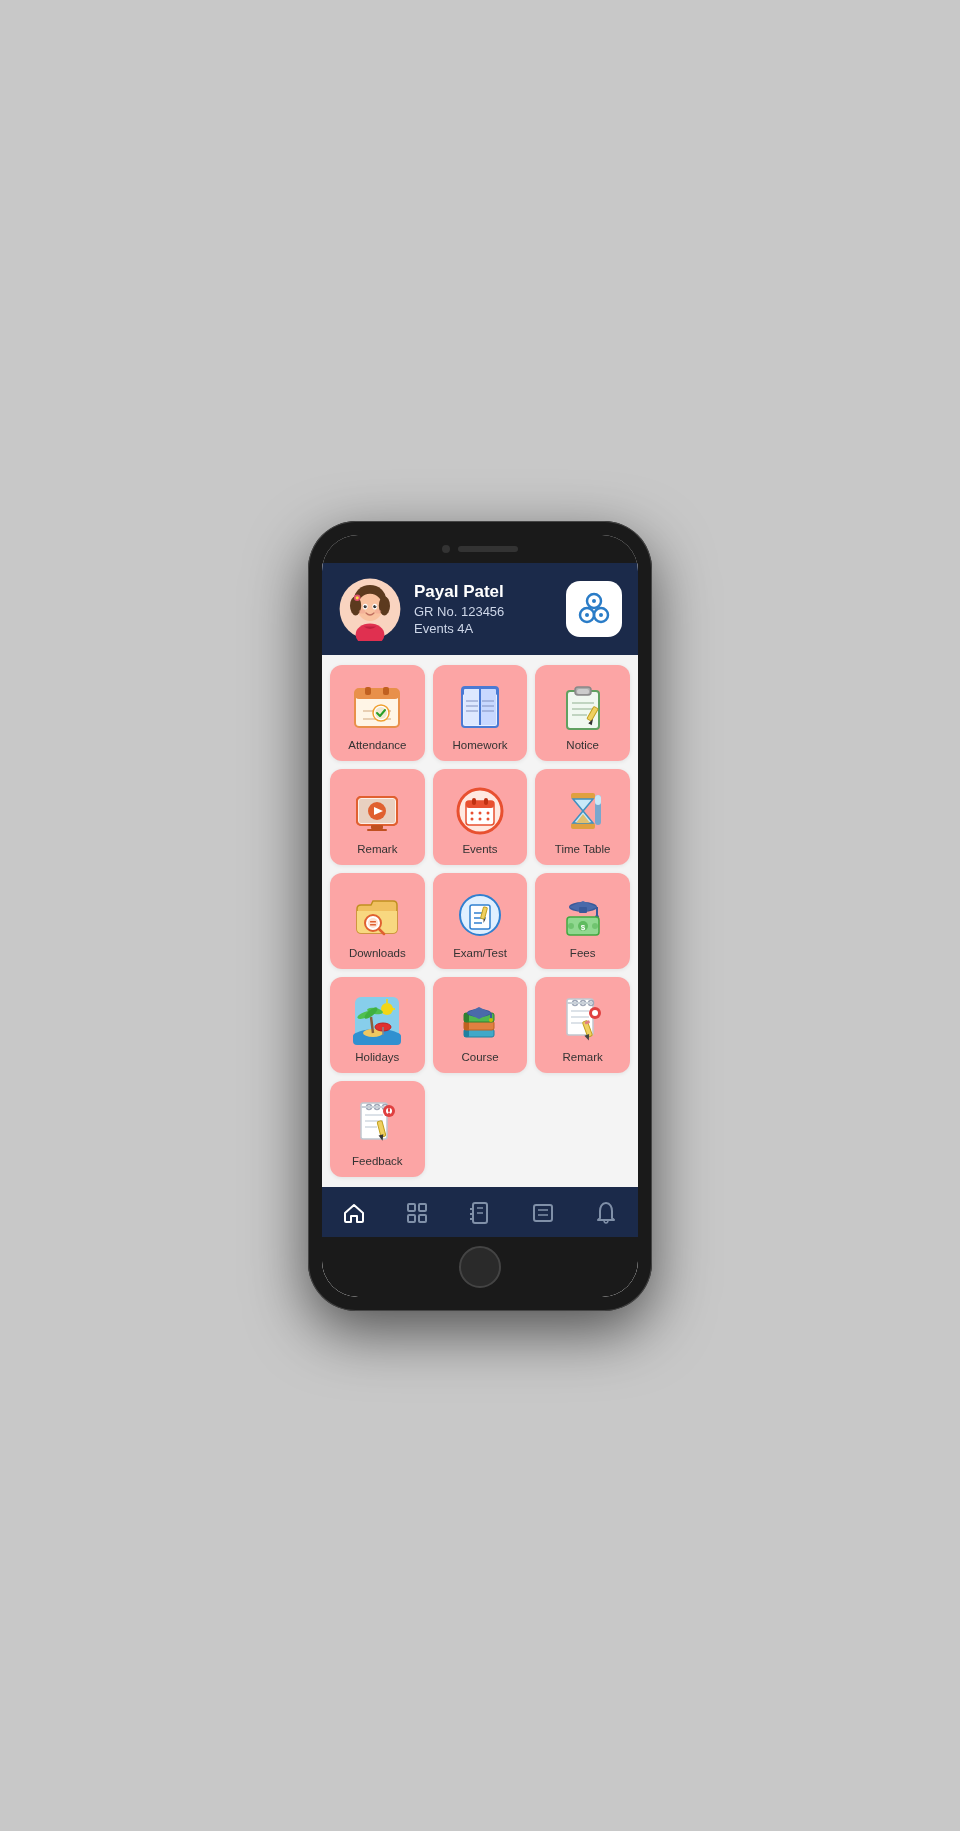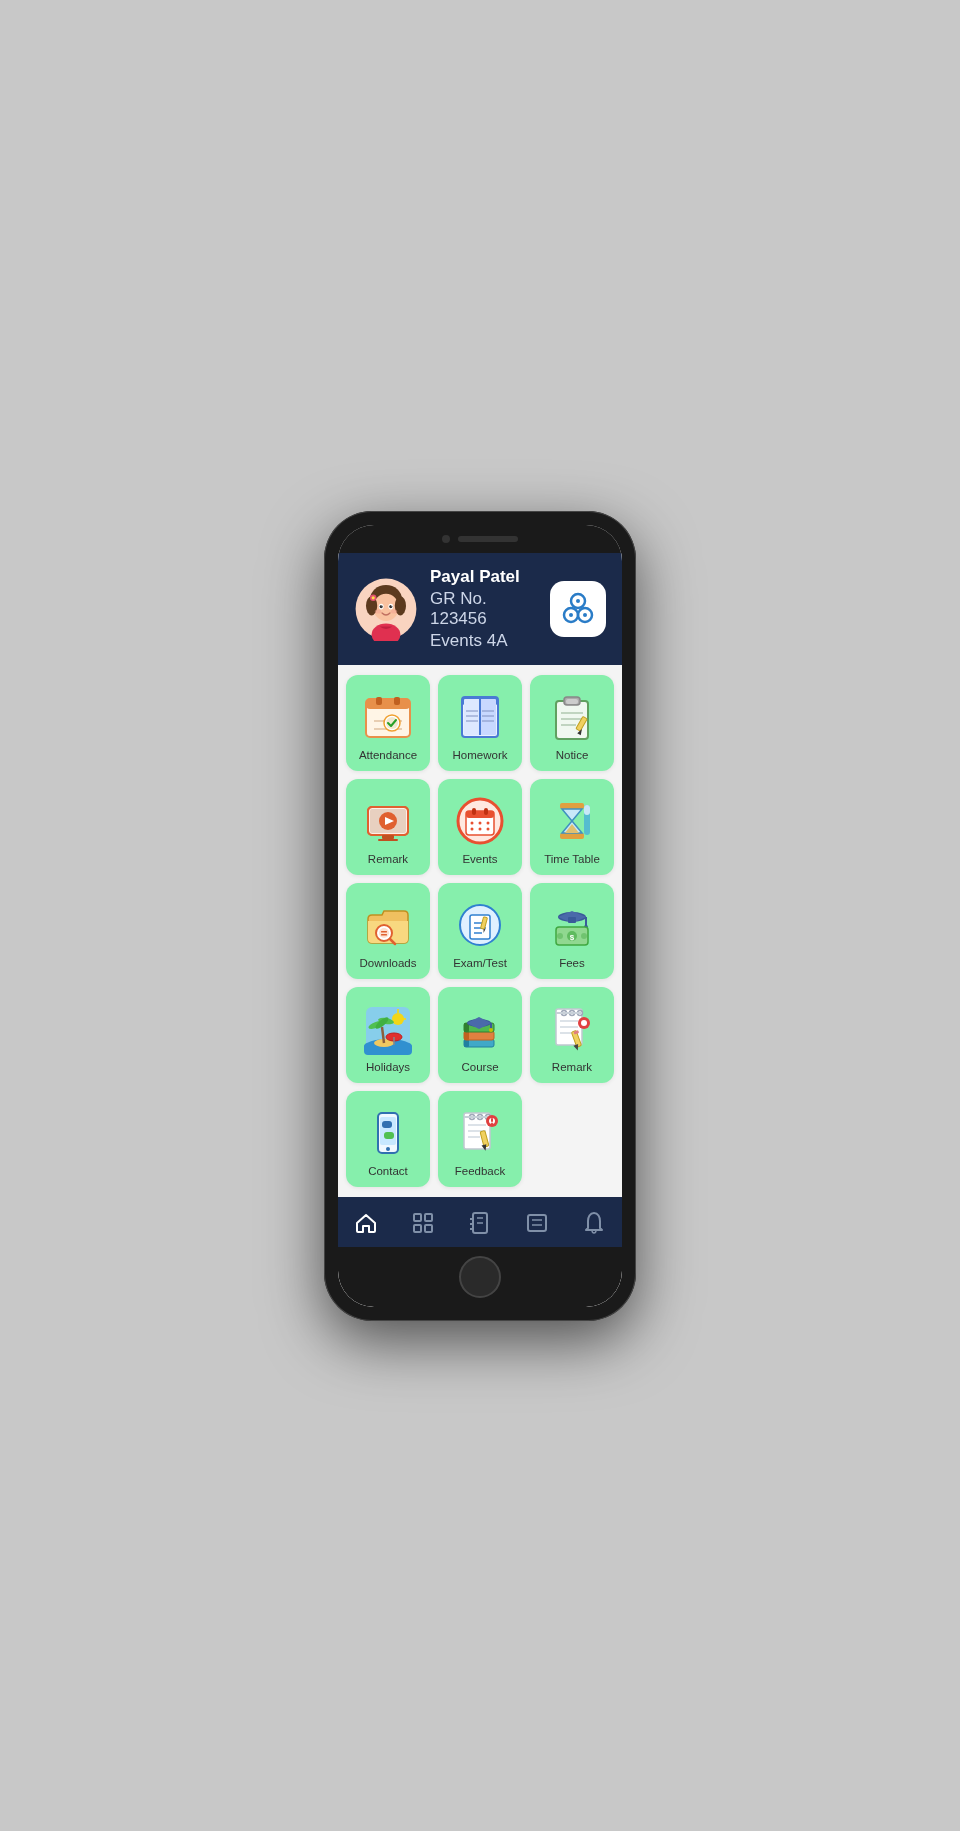--- a/index.html
+++ b/index.html
@@ -5,21 +5,21 @@
     * { box-sizing: border-box; margin: 0; padding: 0; }
     body {
       background: #c8c8c8;
       display: flex;
       justify-content: center;
       align-items: center;
       min-height: 100vh;
       font-family: 'Segoe UI', Arial, sans-serif;
     }
     .phone-outer {
-      width: 312px;
+      width: 344px;
       background: #1a1a1a;
       border-radius: 48px;
       padding: 14px;
       box-shadow: 0 20px 60px rgba(0,0,0,0.6), inset 0 0 0 1px #444;
       position: relative;
     }
     .phone-inner {
       background: #f0f0f0;
       border-radius: 36px;
       overflow: hidden;
@@ -68,21 +68,21 @@
     .header-info {
       flex: 1;
       color: white;
     }
     .header-name {
       font-size: 17px;
       font-weight: 700;
       color: white;
     }
     .header-sub {
-      font-size: 17px;
+      font-size: 13px;
       color: #cdd6e8;
       margin-top: 2px;
     }
     .app-logo {
       width: 56px;
       height: 56px;
       background: white;
       border-radius: 14px;
       display: flex;
       align-items: center;
@@ -91,21 +91,21 @@
     }
     
     .grid-container {
       background: #f4f4f4;
       padding: 10px 8px;
       display: grid;
       grid-template-columns: repeat(3, 1fr);
       gap: 8px;
     }
     .grid-item {
-      background: #86efac;
+      background: #fca5a5;
       border-radius: 12px;
       padding: 14px 8px 10px;
       display: flex;
       flex-direction: column;
       align-items: center;
       gap: 4px;
       box-shadow: 0 1px 4px rgba(0,0,0,0.08);
       cursor: pointer;
     }
     .icon-area {
@@ -475,37 +475,20 @@
               <polygon points="28,42 33,42 30.5,48" fill="#444" transform="rotate(-20 30 44)"></polygon>
               <rect x="28" y="28" width="5" height="3" rx="1" fill="#e08080" transform="rotate(-20 30 30)"></rect>
 
               <circle cx="38" cy="20" r="6" fill="#e04040"></circle>
               <circle cx="38" cy="20" r="3" fill="white"></circle>
             </svg>
           </div>
           <span class="item-label">Remark</span>
         </div>
 
-        <div class="grid-item">
-          <div class="icon-area">
-            <svg width="52" height="52" viewBox="0 0 52 52" xmlns="http://www.w3.org/2000/svg">
-
-              <rect x="16" y="6" width="20" height="40" rx="4" fill="#f0f8ff" stroke="#3070b0" stroke-width="2"></rect>
-              <rect x="18" y="10" width="16" height="28" rx="2" fill="#c8e8ff"></rect>
-
-              <rect x="20" y="14" width="10" height="7" rx="3" fill="#3070b0"></rect>
-              <polygon points="24,21 20,24 24,21" fill="#3070b0"></polygon>
-              <rect x="22" y="25" width="10" height="7" rx="3" fill="#50c050"></rect>
-              <polygon points="28,32 32,35 28,32" fill="#50c050"></polygon>
-
-              <circle cx="26" cy="42" r="2" fill="#3070b0"></circle>
-            </svg>
-          </div>
-          <span class="item-label">Contact</span>
-        </div>
 
         <div class="grid-item">
           <div class="icon-area">
             <svg width="52" height="52" viewBox="0 0 52 52" xmlns="http://www.w3.org/2000/svg">
 
               <rect x="10" y="6" width="26" height="36" rx="2" fill="white" stroke="#c0c8d0" stroke-width="1.5"></rect>
               <circle cx="18" cy="10" r="2.5" fill="none" stroke="#a0a8b8" stroke-width="1.5"></circle>
               <circle cx="26" cy="10" r="2.5" fill="none" stroke="#a0a8b8" stroke-width="1.5"></circle>
               <circle cx="34" cy="10" r="2.5" fill="none" stroke="#a0a8b8" stroke-width="1.5"></circle>
               <line x1="10" y1="10" x2="36" y2="10" stroke="#c8d0d8" stroke-width="2"></line>

